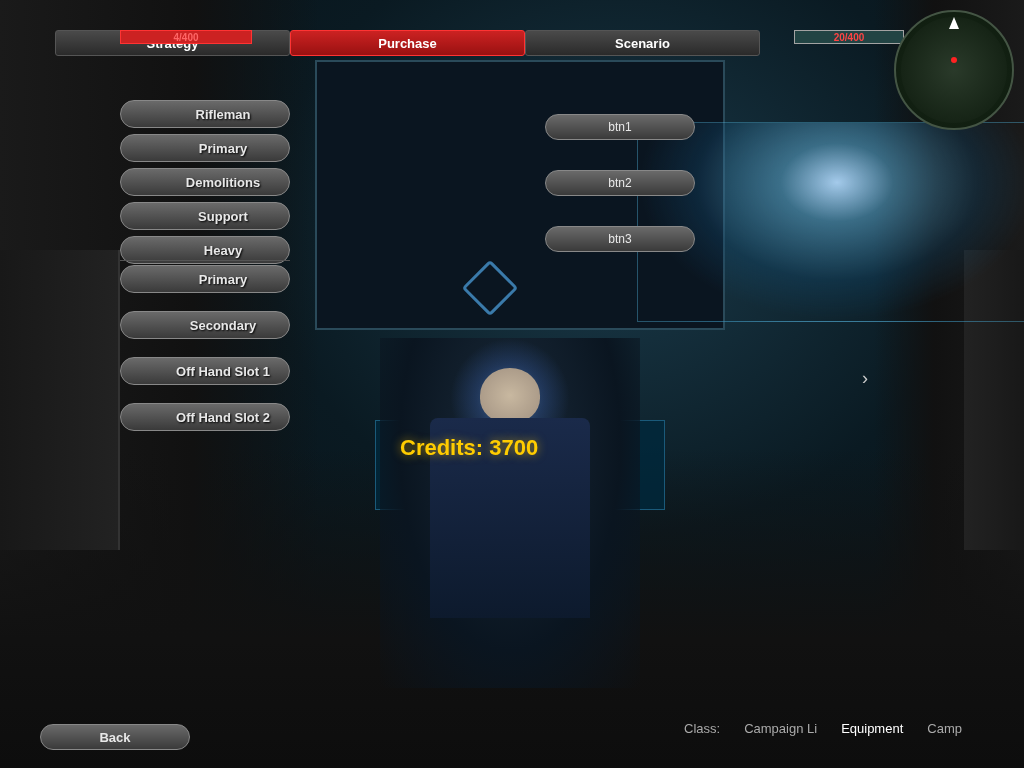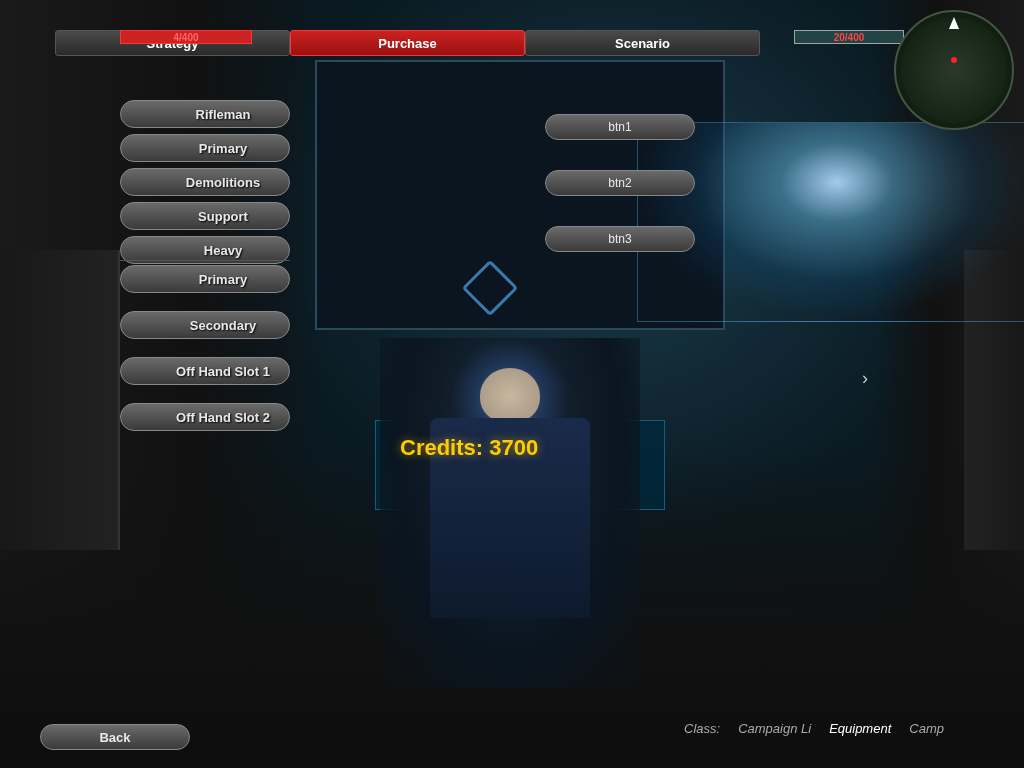--- a/index.html
+++ b/index.html
@@ -274,22 +274,21 @@
       font-weight: bold;
       text-shadow: 0 0 10px rgba(255,200,0,0.6);
     }
 
     
     .bottom-tabs {
       position: absolute;
       bottom: 30px;
       left: 680px;
       display: flex;
-      gap: 10px;
-      font-style: italic;
+      gap: 16px;
     }
 
     .tab-item {
       color: #aaa;
       font-size: 13px;
       cursor: pointer;
       padding: 2px 4px;
     }
 
     .tab-item.active {

